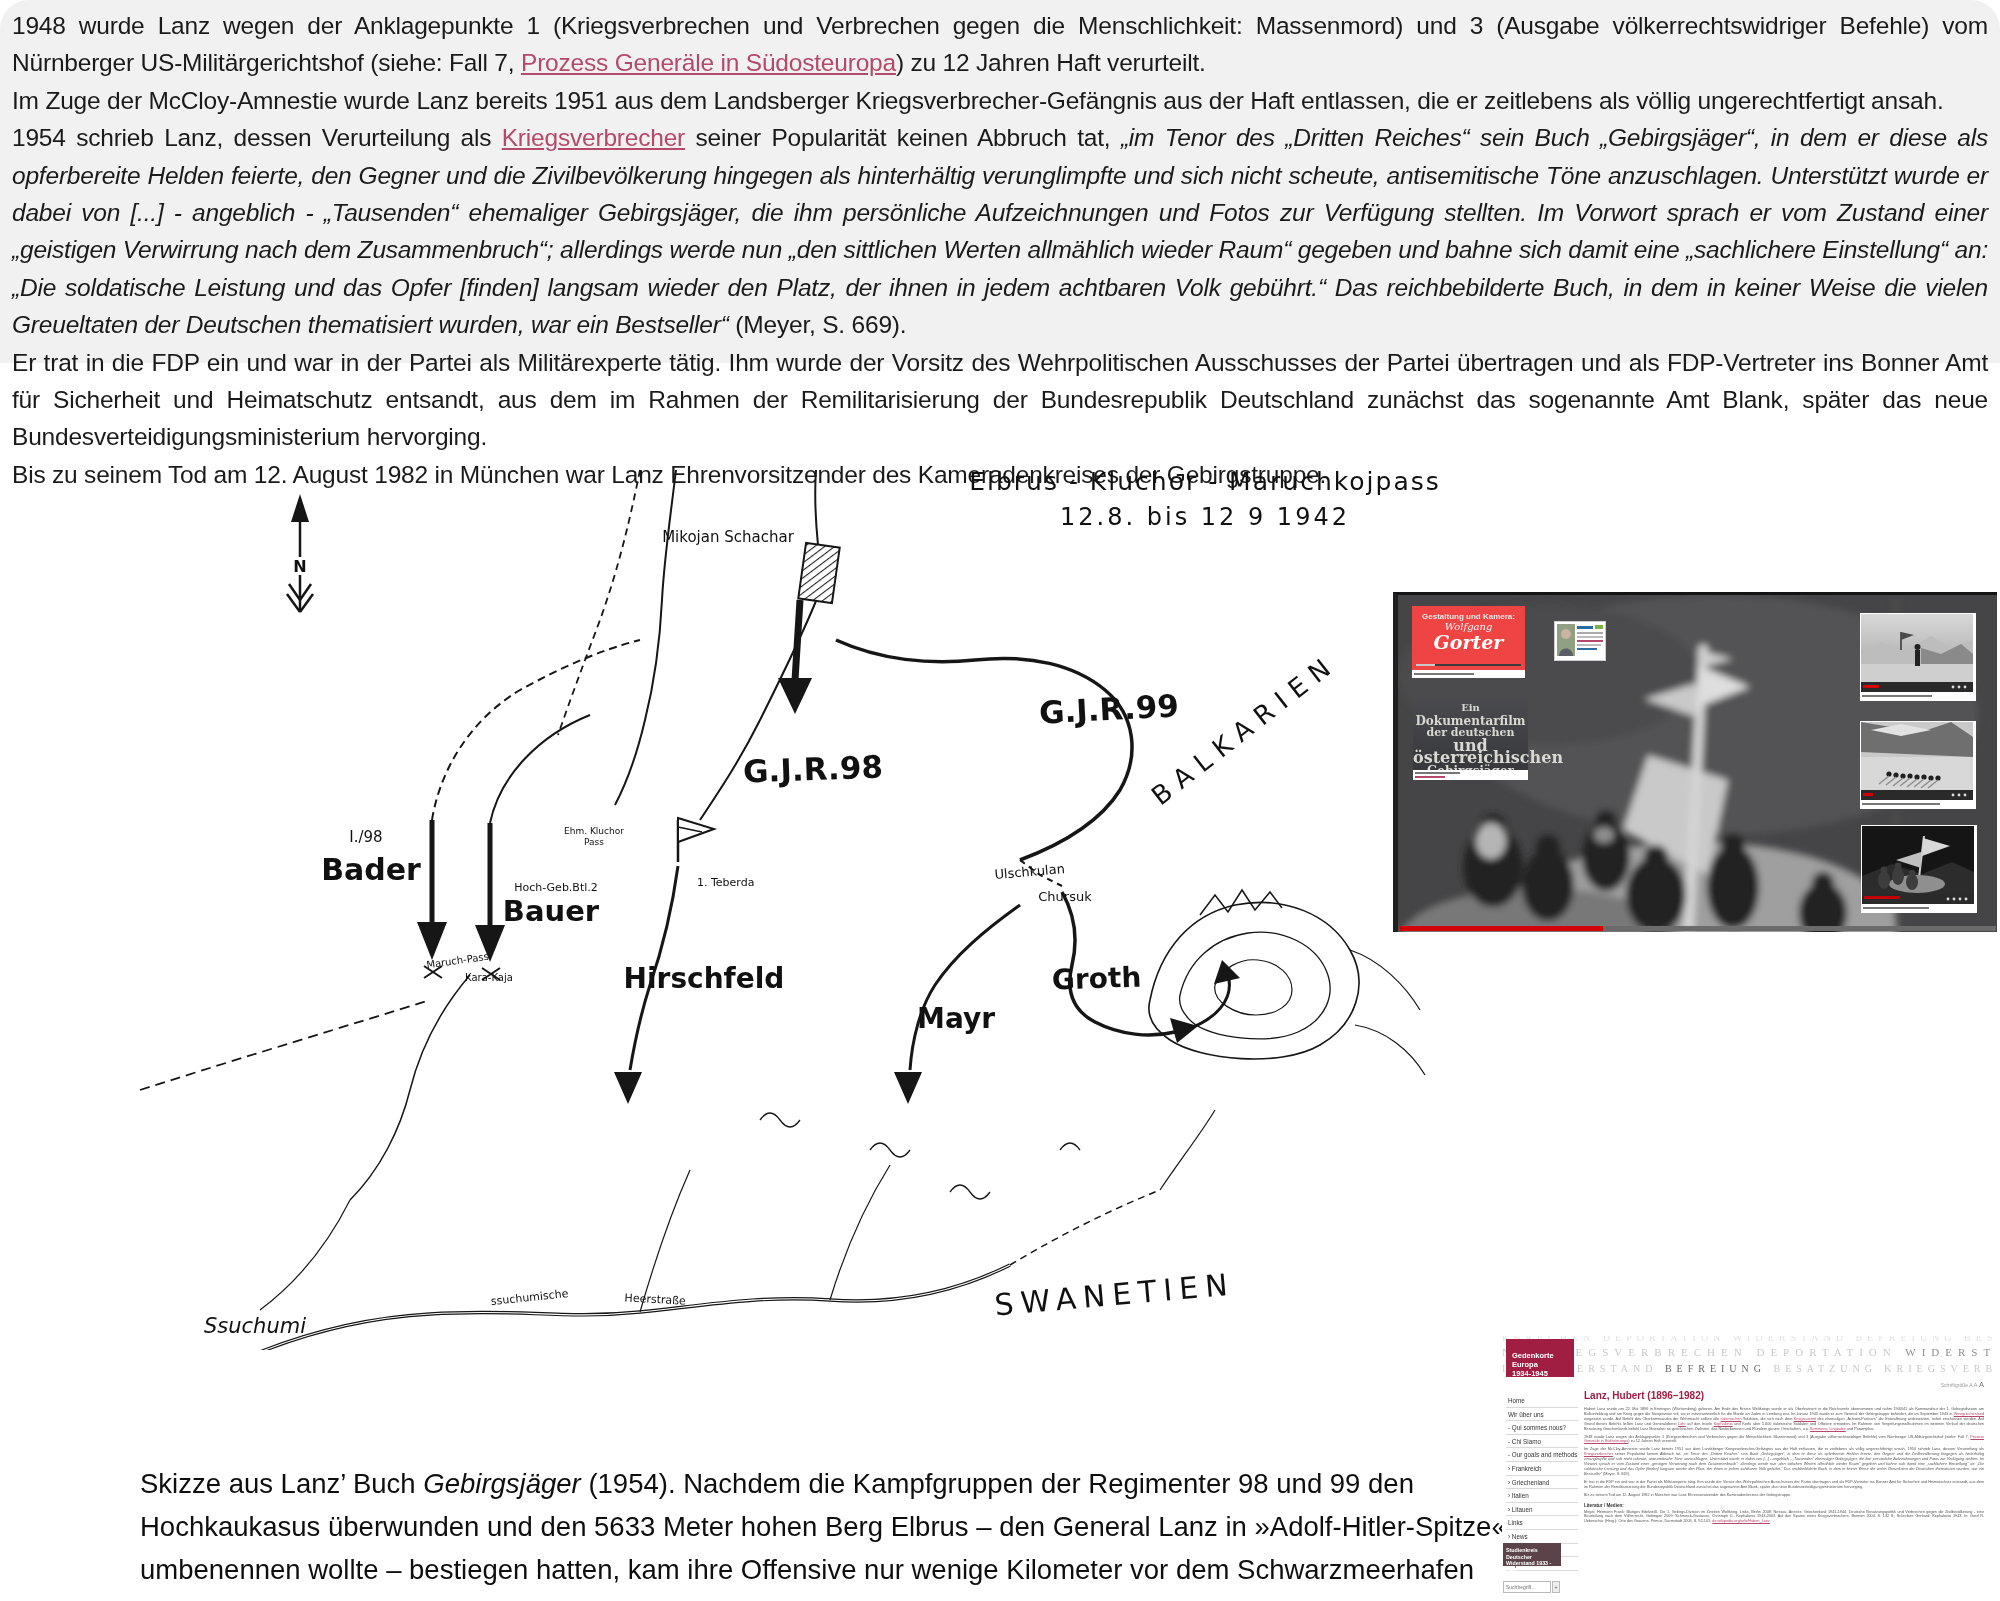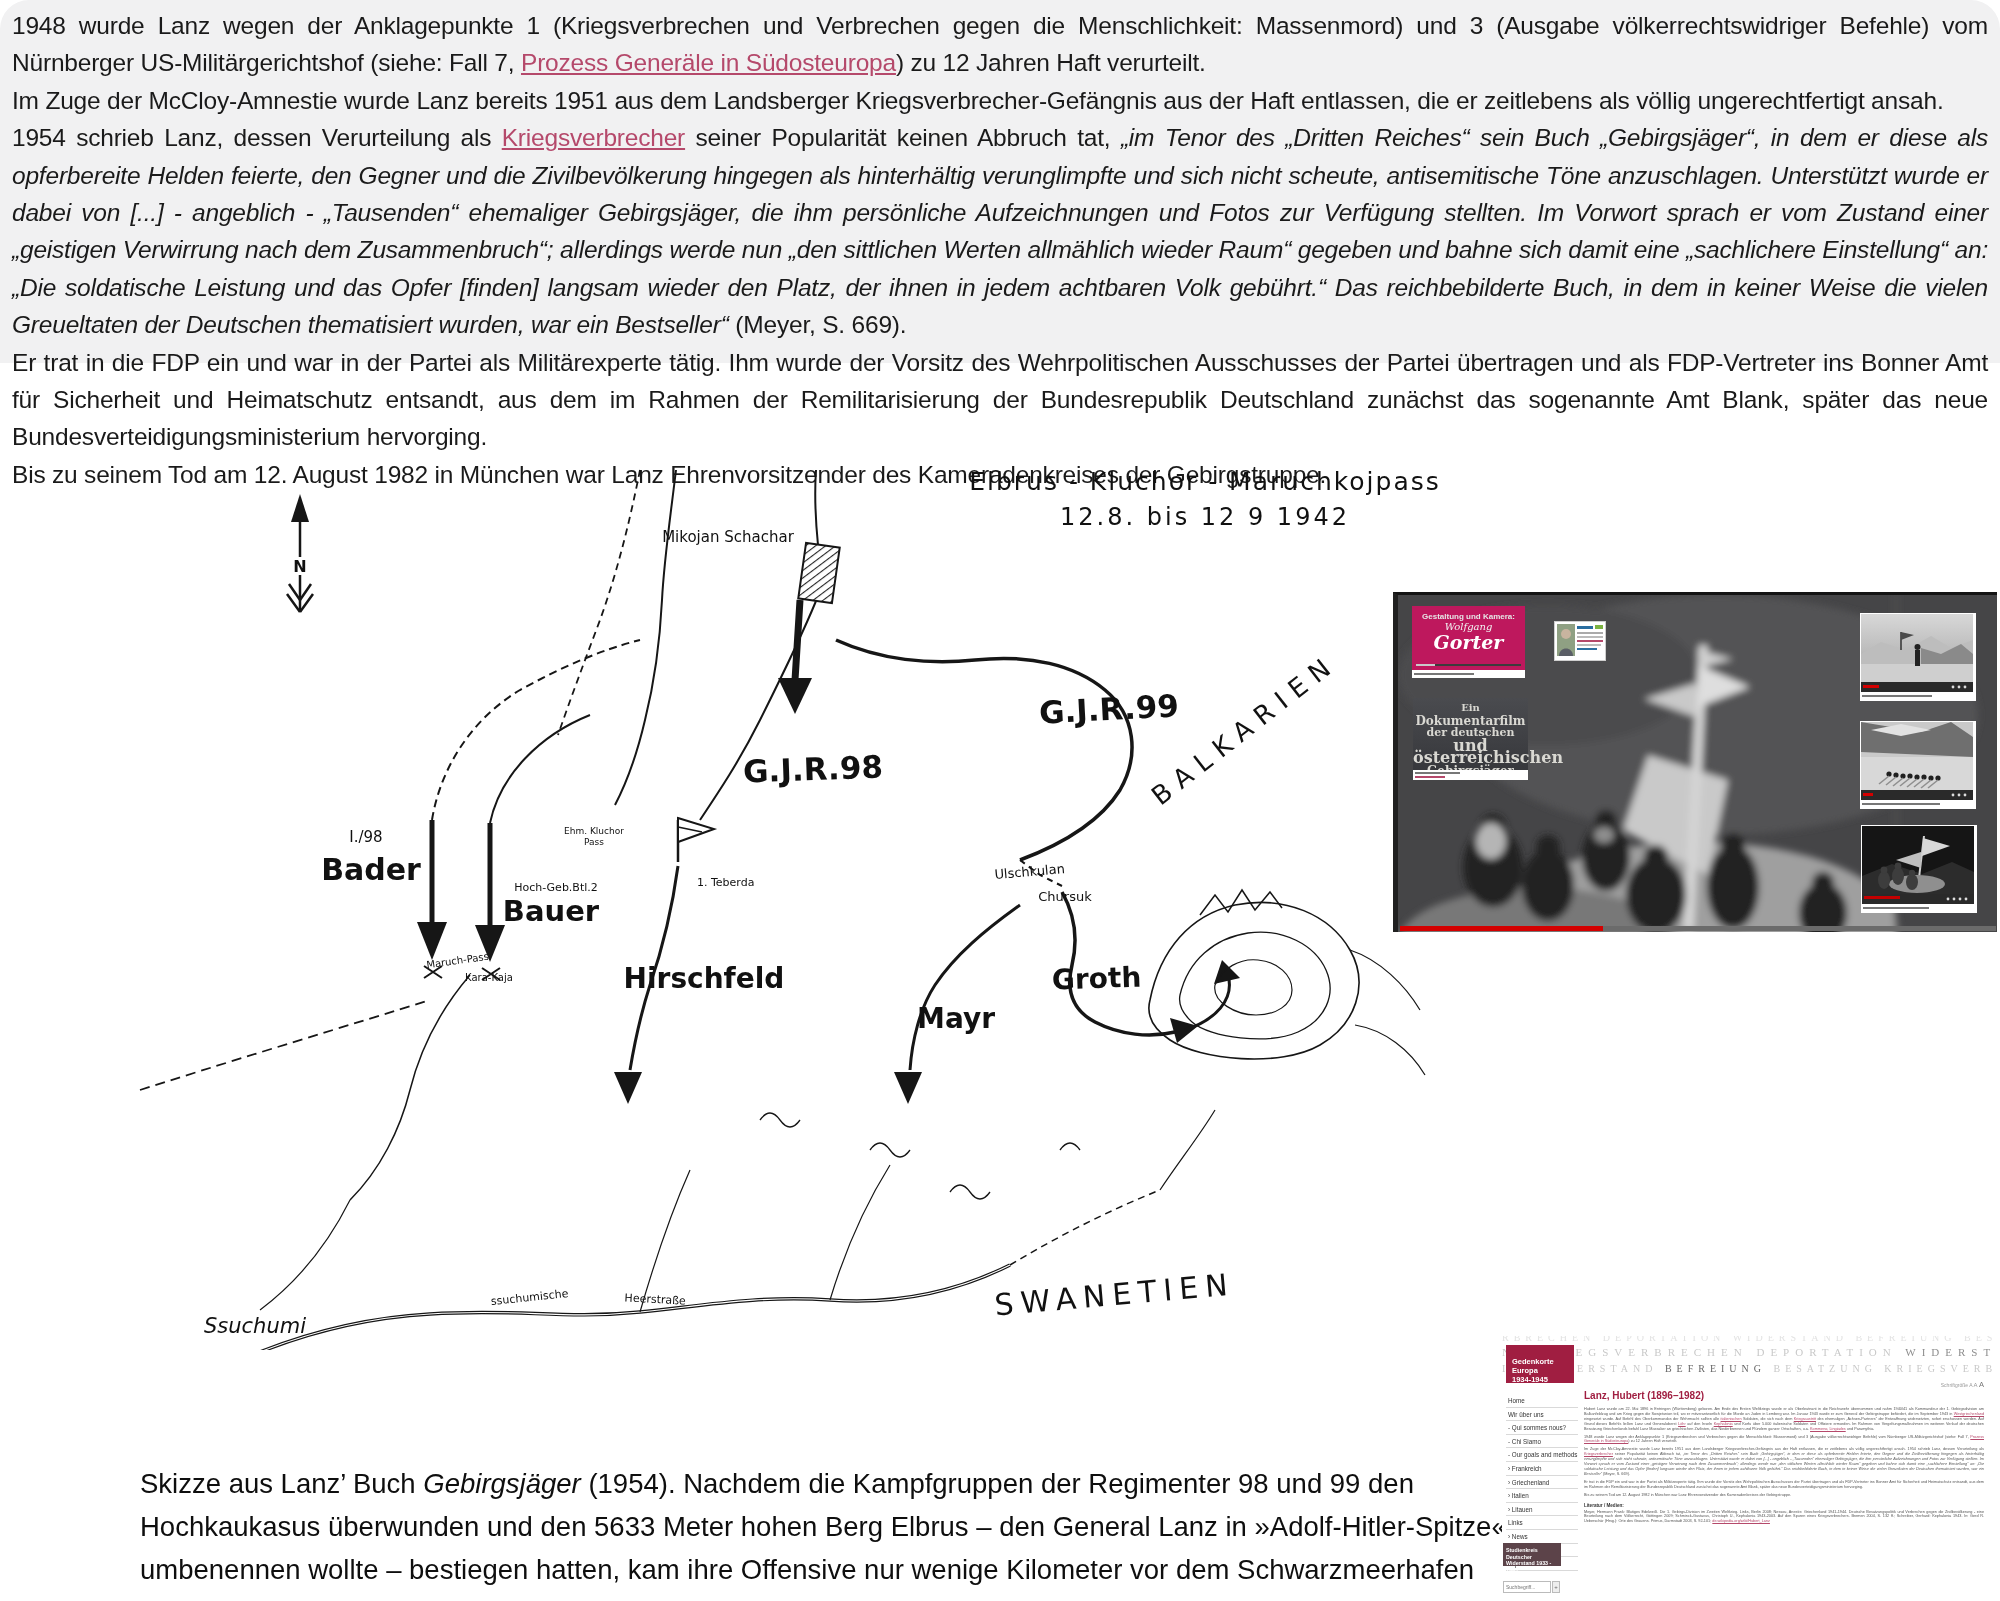--- a/index.html
+++ b/index.html
@@ -22,21 +22,21 @@
 
   
   #caption{position:absolute;left:140px;top:1462px;width:1385px;font-size:27.5px;
            line-height:43px;color:#0e0e0e;}
   #caption span.i{font-style:italic;}
 
   
   #video{position:absolute;left:1393px;top:592px;width:604px;height:340px;background:#434345;
          border-top:3px solid #141414;border-left:5px solid #202020;box-sizing:border-box;overflow:hidden;}
   #vscene{position:absolute;left:0;top:0;width:604px;height:340px;}
-  .vinset{position:absolute;background:#be185d;}
+  .vinset{position:absolute;background:#ef4444;}
   #inset1{left:14px;top:11px;width:113px;height:64px;color:#eee;text-align:center;}
   #inset1 .t1{font-size:8px;color:#e6e6e6;margin-top:6px;font-weight:bold;}
   #inset1 .t2{font-family:"DejaVu Serif",serif;font-style:italic;font-size:10px;line-height:12px;color:#f2f2f2;}
   #inset1 .t3{font-family:"DejaVu Serif",serif;font-style:italic;font-size:19px;line-height:18px;font-weight:bold;color:#fff;}
   .mini-progress{position:absolute;left:4px;right:4px;bottom:4px;height:2px;background:#3c3c3c;}
   .mini-progress i{position:absolute;left:0;top:0;height:2px;width:18%;background:#c9c9c9;}
   .cap-strip{position:absolute;left:0;right:0;background:#fff;}
   .txtbar{position:absolute;background:#777;height:2px;}
   #inset2{left:15px;top:103px;width:115px;height:72px;background:linear-gradient(#4a4b4f,#37383c);
           text-align:center;color:#d9d8d2;font-family:"DejaVu Serif",serif;font-weight:bold;}
@@ -48,21 +48,21 @@
   .thumb .cap{position:relative;height:8px;background:#fff;}
   #vredbar{position:absolute;left:2px;bottom:1px;height:5px;width:596px;background:#6b6b6b;}
   #vredbar i{position:absolute;left:0;top:0;height:5px;width:203px;background:#d40000;}
 
   
   #webpage{position:absolute;left:1502px;top:1336px;width:490px;height:265px;background:#fff;overflow:hidden;}
   .banner-row{position:absolute;left:0;width:490px;white-space:nowrap;overflow:hidden;
               font-family:"Liberation Serif",serif;color:#c9c9c9;}
   .banner-row .bd{color:#8e8e8e;}
   .banner-row .bd2{color:#666;}
-  #wp-logo{position:absolute;left:4px;top:9px;width:68px;height:38px;background:#a01e41;color:#fff;
+  #wp-logo{position:absolute;left:4px;top:3px;width:68px;height:38px;background:#a01e41;color:#fff;
            font-weight:bold;font-size:7.5px;line-height:9px;box-sizing:border-box;padding:12px 0 0 6px;}
   #wp-fontsize{position:absolute;right:8px;top:44px;font-size:5px;color:#999;}
   #wp-fontsize .a1{font-size:5px;} #wp-fontsize .a2{font-size:6px;} #wp-fontsize .a3{font-size:7.5px;color:#777;}
   #wp-sidebar{position:absolute;left:4px;top:58px;width:72px;}
   .side-item{font-size:6.3px;color:#333;padding:3px 0 2.6px 2px;border-bottom:1px solid #d9d9d9;}
   #wp-studienkreis{position:absolute;left:1px;top:207px;width:58px;height:23px;background:#5c4349;color:#fff;
                    font-size:5.3px;font-weight:bold;line-height:6.5px;box-sizing:border-box;padding:4px 3px;}
   #wp-search{position:absolute;left:1px;top:245px;width:57px;height:12px;}
   #wp-search input{position:absolute;left:0;top:0;width:48px;height:12px;border:1px solid #bbb;font-size:5px;
                    color:#999;box-sizing:border-box;padding-left:2px;background:#fff;}

